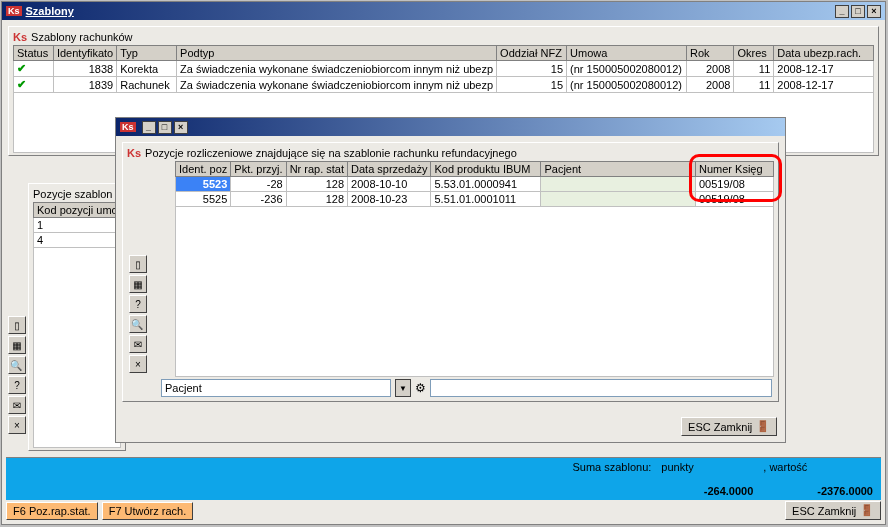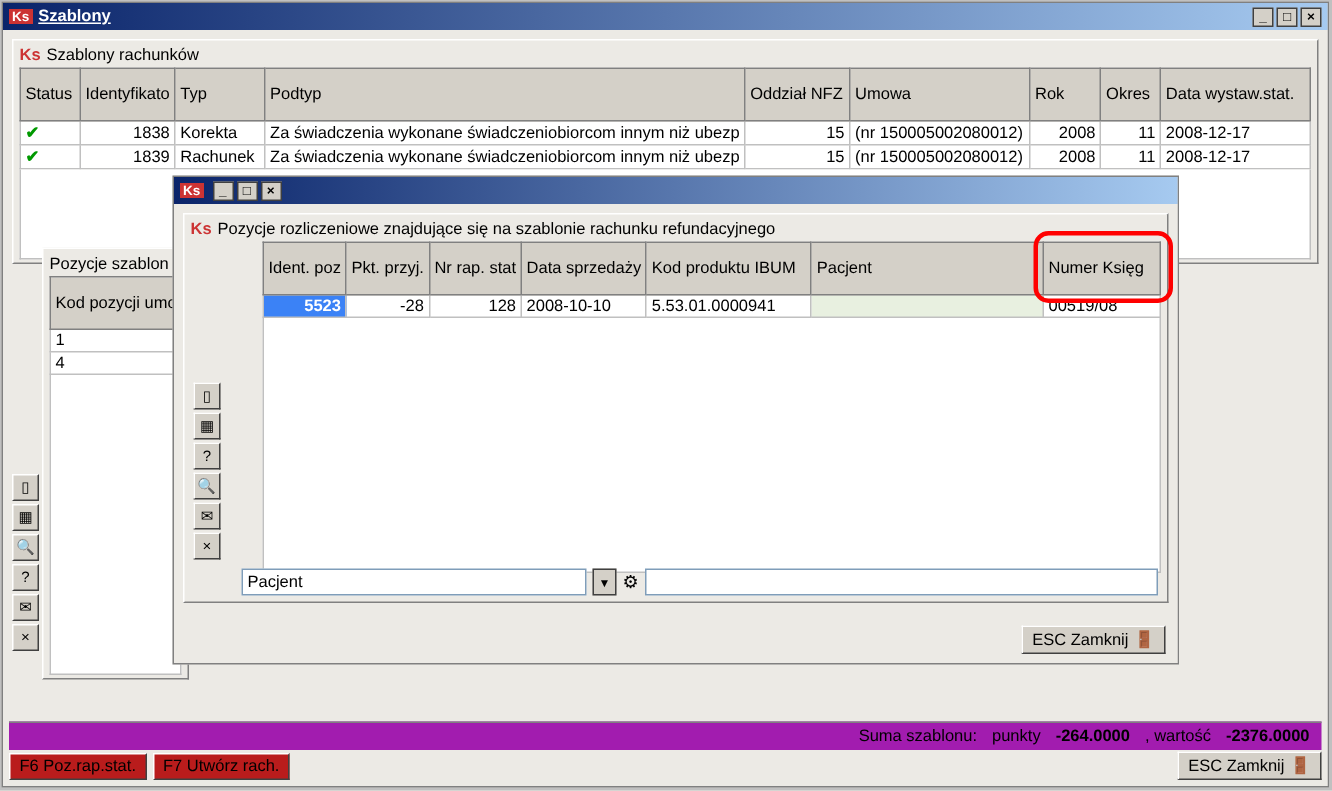--- a/index.html
+++ b/index.html
@@ -10,35 +10,35 @@
 .titlebar .ks { background:#c33; color:#fff; font-weight:bold; font-size:9px; padding:0 2px; margin-right:4px; }
 .titlebar .title { flex: 1; text-decoration: underline; }
 .titlebar .ctrl { width: 14px; height: 13px; background:#d4d0c8; border:1px solid #404040; margin-left:2px; display:flex; align-items:center; justify-content:center; font-size:9px; font-weight:bold; color:#000; line-height:1; }
 
 .inner { padding: 4px; background:#eceae5; }
 .group { border: 1px solid #808080; border-top-color:#fff; border-left-color:#fff; background:#eceae5; padding:2px 4px; }
 .group-title { font-size:11px; padding:2px 0; display:flex; align-items:center; }
 .group-title .ks2 { color:#c33; font-weight:bold; margin-right:4px; }
 
 table { border-collapse: collapse; width: 100%; background:#fff; }
-th { background:#d4d0c8; border:1px solid #808080; font-weight:normal; text-align:left; padding:11px 3px; white-space:nowrap; }
+th { background:#d4d0c8; border:1px solid #808080; font-weight:normal; text-align:left; padding:1px 3px; white-space:nowrap; }
 td { border:1px solid #c0c0c0; padding:1px 3px; white-space:nowrap; }
 .num { text-align: right; }
 .check { color: #090; font-weight:bold; }
 tr.sel td:first-child { background:#3b82f6; color:#fff;font-weight:bold; }
 
 .sidebar-btns { position:absolute; left:6px; bottom:90px; display:flex; flex-direction:column; gap:2px; }
 .sidebar-btns2 { position:absolute; left:126px; top:284px; display:flex; flex-direction:column; gap:2px; }
 .sq { width:18px; height:18px; background:#d4d0c8; border:1px solid #fff; border-right-color:#404040; border-bottom-color:#404040; display:flex; align-items:center; justify-content:center; font-size:10px; }
 
 .footer { position:absolute; bottom:4px; left:4px; right:4px; display:flex; align-items:center; gap:4px; }
-.fbtn { background:#b91c1c; border:1px solid #fff; border-right-color:#404040; border-bottom-color:#404040; padding:2px 6px; }
-
-.summary { position:absolute; bottom:24px; left:4px; right:4px; background:#a21caf; border-top:1px solid #808080; display:flex; justify-content:flex-end; gap:10px; padding:3px 8px; font-size:11px; }
-.summary b { font-weight:bold; }
+.fbtn { background:#fdba74; border:1px solid #fff; border-right-color:#404040; border-bottom-color:#404040; padding:2px 6px; }
+
+.summary { position:absolute; bottom:24px; left:4px; right:4px; background:#0ea5e9; border-top:1px solid #808080; display:flex; justify-content:flex-end; gap:10px; padding:3px 8px; font-size:11px; }
+.summary b { font-weight:bold;margin-top:24px; }
 
 .highlight-ring { position:absolute; border:3px solid #f00; border-radius:10px; pointer-events:none; }
 
 .combo { display:flex; align-items:center; gap:4px; }
 .combo input { width:230px; height:18px; border:1px solid #7f9db9; padding:0 3px; }
 .combo .drop { width:16px; height:18px; background:#d4d0c8; border:1px solid #404040; display:flex; align-items:center; justify-content:center; font-size:8px; }
 .gear { font-size:12px; }
 .filterbox { flex:1; height:18px; border:1px solid #7f9db9; background:#fff; }
 
 .esc { background:#d4d0c8; border:1px solid #fff; border-right-color:#404040; border-bottom-color:#404040; padding:2px 6px; display:flex; align-items:center; gap:4px; }
@@ -65,21 +65,21 @@
         <tbody>
             <tr>
           <th style="width:40px">Status</th>
           <th style="width:60px">Identyfikato</th>
           <th style="width:60px">Typ</th>
           <th>Podtyp</th>
           <th style="width:70px">Oddział NFZ</th>
           <th style="width:120px">Umowa</th>
           <th style="width:48px">Rok</th>
           <th style="width:40px">Okres</th>
-          <th style="width:100px">Data wystaw.stat.</th>
+          <th style="width:100px">Data ubezp.rach.</th>
         </tr>
         <tr>
           <td class="check">✔</td>
           <td class="num">1838</td>
           <td>Korekta</td>
           <td>Za świadczenia wykonane świadczeniobiorcom innym niż ubezp</td>
           <td class="num">15</td>
           <td>(nr 150005002080012)</td>
           <td class="num">2008</td>
           <td class="num">11</td>
@@ -94,21 +94,21 @@
           <td>(nr 150005002080012)</td>
           <td class="num">2008</td>
           <td class="num">11</td>
           <td>2008-12-17</td>
         </tr>
       </tbody>
         </table>
       <div style="height:60px; background:#fff; border:1px solid #c0c0c0; border-top:none;"></div>
     </div>
 
-    <div class="group" style="position:absolute; left:26px; top:145px; width:98px;">
+    <div class="group" style="position:absolute; left:26px; top:163px; width:98px;">
       <div style="padding:2px 0;">Pozycje szablon</div>
       <table>
         <tbody>
             <tr>
               <th>Kod pozycji umo</th>
             </tr>
         <tr>
               <td>1</td>
             </tr>
         <tr>
@@ -175,20 +175,29 @@
           </tr>
           <tr class="sel">
             <td class="num">5523</td>
             <td class="num">-28</td>
             <td class="num">128</td>
             <td>2008-10-10</td>
             <td>5.53.01.0000941</td>
             <td style="background:#e8f0e0"></td>
             <td>00519/08</td>
           </tr>
+          <tr>
+            <td class="num">5525</td>
+            <td class="num">-236</td>
+            <td class="num">128</td>
+            <td>2008-10-23</td>
+            <td>5.51.01.0001011</td>
+            <td style="background:#e8f0e0"></td>
+            <td>00519/08</td>
+          </tr>
         </tbody>
           </table>
         <div style="height:170px; background:#fff; border:1px solid #c0c0c0; border-top:none;"></div>
       </div>
 
       <div class="sidebar-btns2" style="left:6px; top:auto; bottom:28px; position:absolute;">
         <div class="sq">▯</div>
         <div class="sq">▦</div>
         <div class="sq">?</div>
         <div class="sq">🔍</div>

